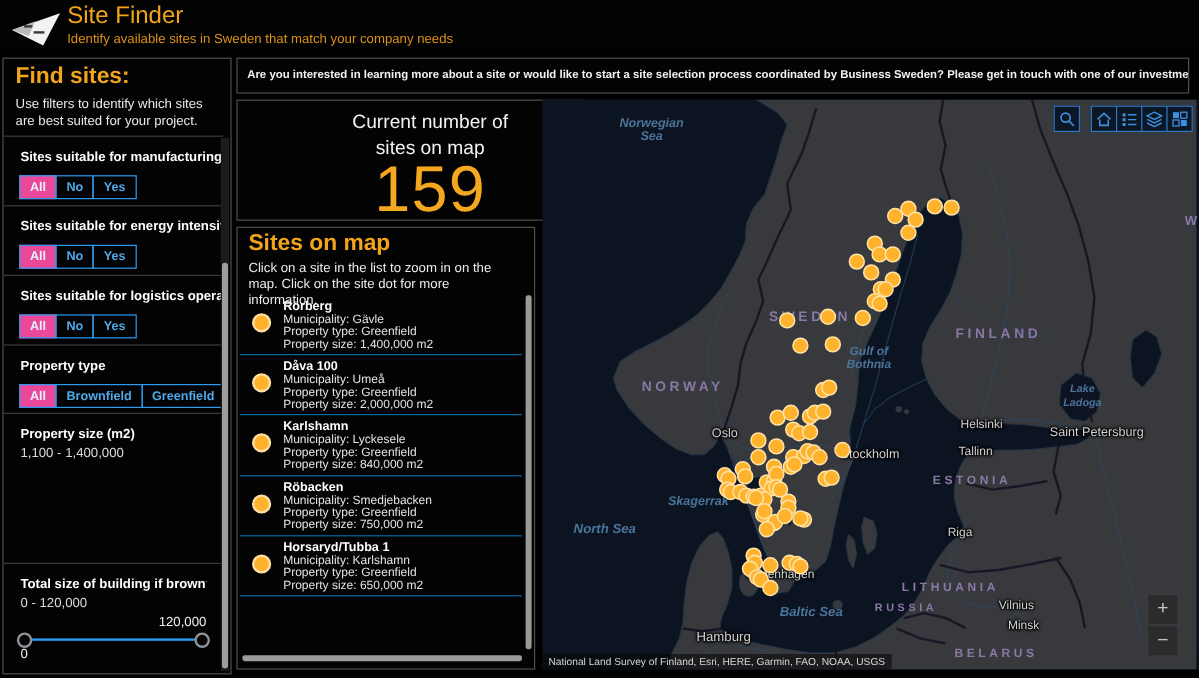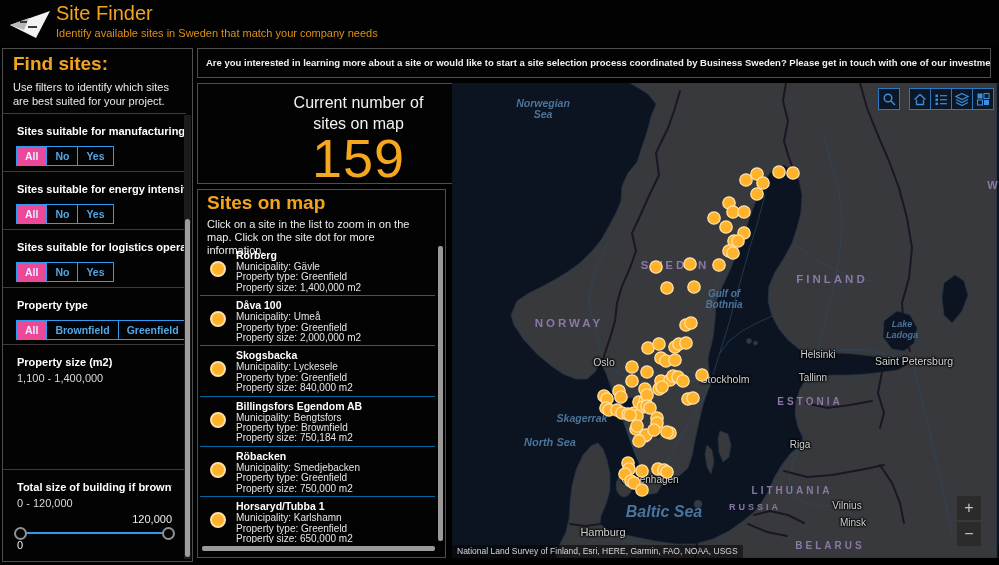--- a/index.html
+++ b/index.html
@@ -190,33 +190,24 @@
           <div class="stext">
             <div class="sname">Dåva 100</div>
             <div class="sline">Municipality: Umeå</div>
             <div class="sline">Property type: Greenfield</div>
             <div class="sline">Property size: 2,000,000 m2</div>
           </div>
         </div>
         <div class="site-item">
           <span class="sdot"></span>
           <div class="stext">
-            <div class="sname">Skogsbacka</div>
+            <div class="sname">Karlshamn</div>
             <div class="sline">Municipality: Lyckesele</div>
             <div class="sline">Property type: Greenfield</div>
             <div class="sline">Property size: 840,000 m2</div>
-          </div>
-        </div>
-        <div class="site-item">
-          <span class="sdot"></span>
-          <div class="stext">
-            <div class="sname">Billingsfors Egendom AB</div>
-            <div class="sline">Municipality: Bengtsfors</div>
-            <div class="sline">Property type: Brownfield</div>
-            <div class="sline">Property size: 750,184 m2</div>
           </div>
         </div>
         <div class="site-item">
           <span class="sdot"></span>
           <div class="stext">
             <div class="sname">Röbacken</div>
             <div class="sline">Municipality: Smedjebacken</div>
             <div class="sline">Property type: Greenfield</div>
             <div class="sline">Property size: 750,000 m2</div>
           </div>
@@ -285,23 +276,23 @@
         <path d="M118,441 L133,443 L149,441"></path>
         <path d="M245,461 L243,475"></path>
       </g>
     </svg>
 
     <div id="map-labels">
         <div class="mlabel sea" style="left: 91px; top: 26px; font-size: 10.5px;">Norwegian
 Sea</div>
         <div class="mlabel sea" style="left: 272px; top: 216px; font-size: 10px;">Gulf of
 Bothnia</div>
-        <div class="mlabel sea" style="left: 52px; top: 359px; font-size: 11px; margin-left: 46px;">North Sea</div>
+        <div class="mlabel sea" style="left: 52px; top: 359px; font-size: 11px;">North Sea</div>
         <div class="mlabel sea" style="left: 130px; top: 335px; font-size: 10.5px;">Skagerrak</div>
-        <div class="mlabel sea" style="left: 212px; top: 428px; font-size: 16px;">Baltic Sea</div>
+        <div class="mlabel sea" style="left: 224px; top: 428px; font-size: 11px;">Baltic Sea</div>
         <div class="mlabel sea" style="left: 450px; top: 247px; font-size: 9px;">Lake
 Ladoga</div>
         <div class="mlabel country" style="left: 117px; top: 240px; font-size: 11.5px;">NORWAY</div>
         <div class="mlabel country" style="left: 223px; top: 182px; font-size: 11.5px;">SWEDEN</div>
         <div class="mlabel country" style="left: 380px; top: 196px; font-size: 11.5px;">FINLAND</div>
         <div class="mlabel country" style="left: 358px; top: 318px; font-size: 10px;">ESTONIA</div>
         <div class="mlabel country" style="left: 340px; top: 407px; font-size: 10px;">LITHUANIA</div>
         <div class="mlabel country" style="left: 303px; top: 424px; font-size: 9px;">RUSSIA</div>
         <div class="mlabel country" style="left: 378px; top: 462px; font-size: 10px;">BELARUS</div>
         <div class="mlabel country" style="left: 542px; top: 102px; font-size: 11px;">W</div>

